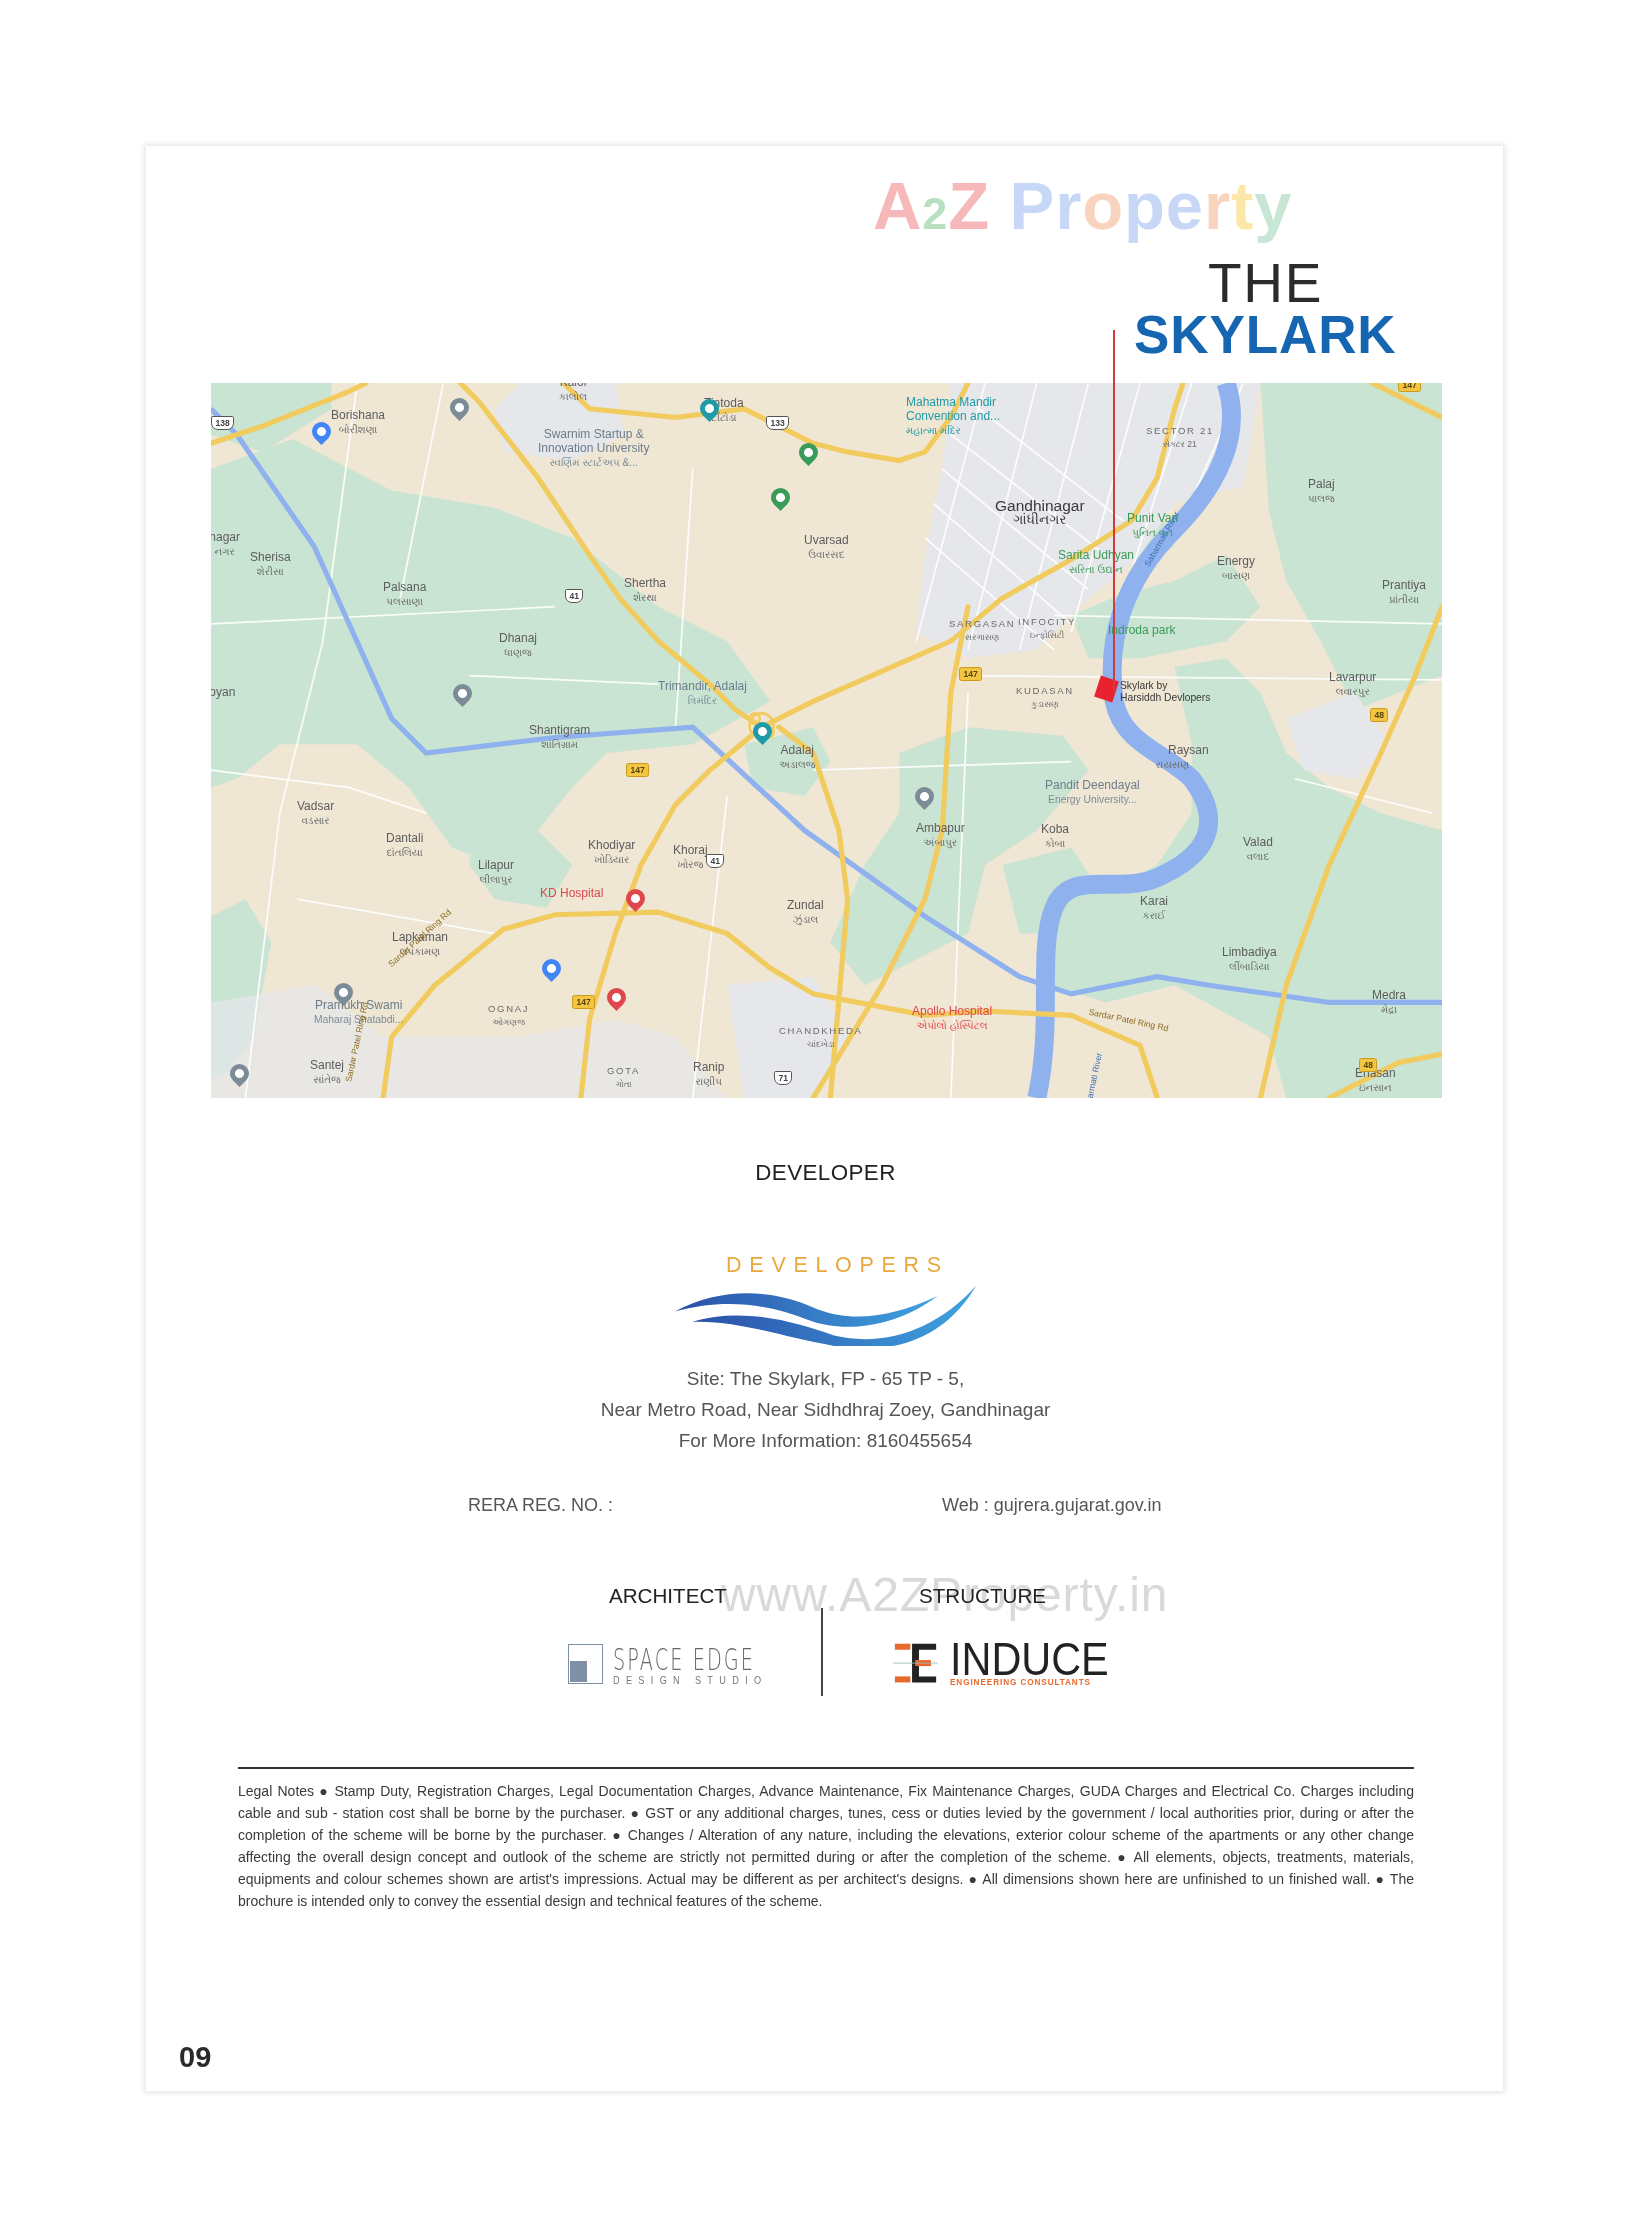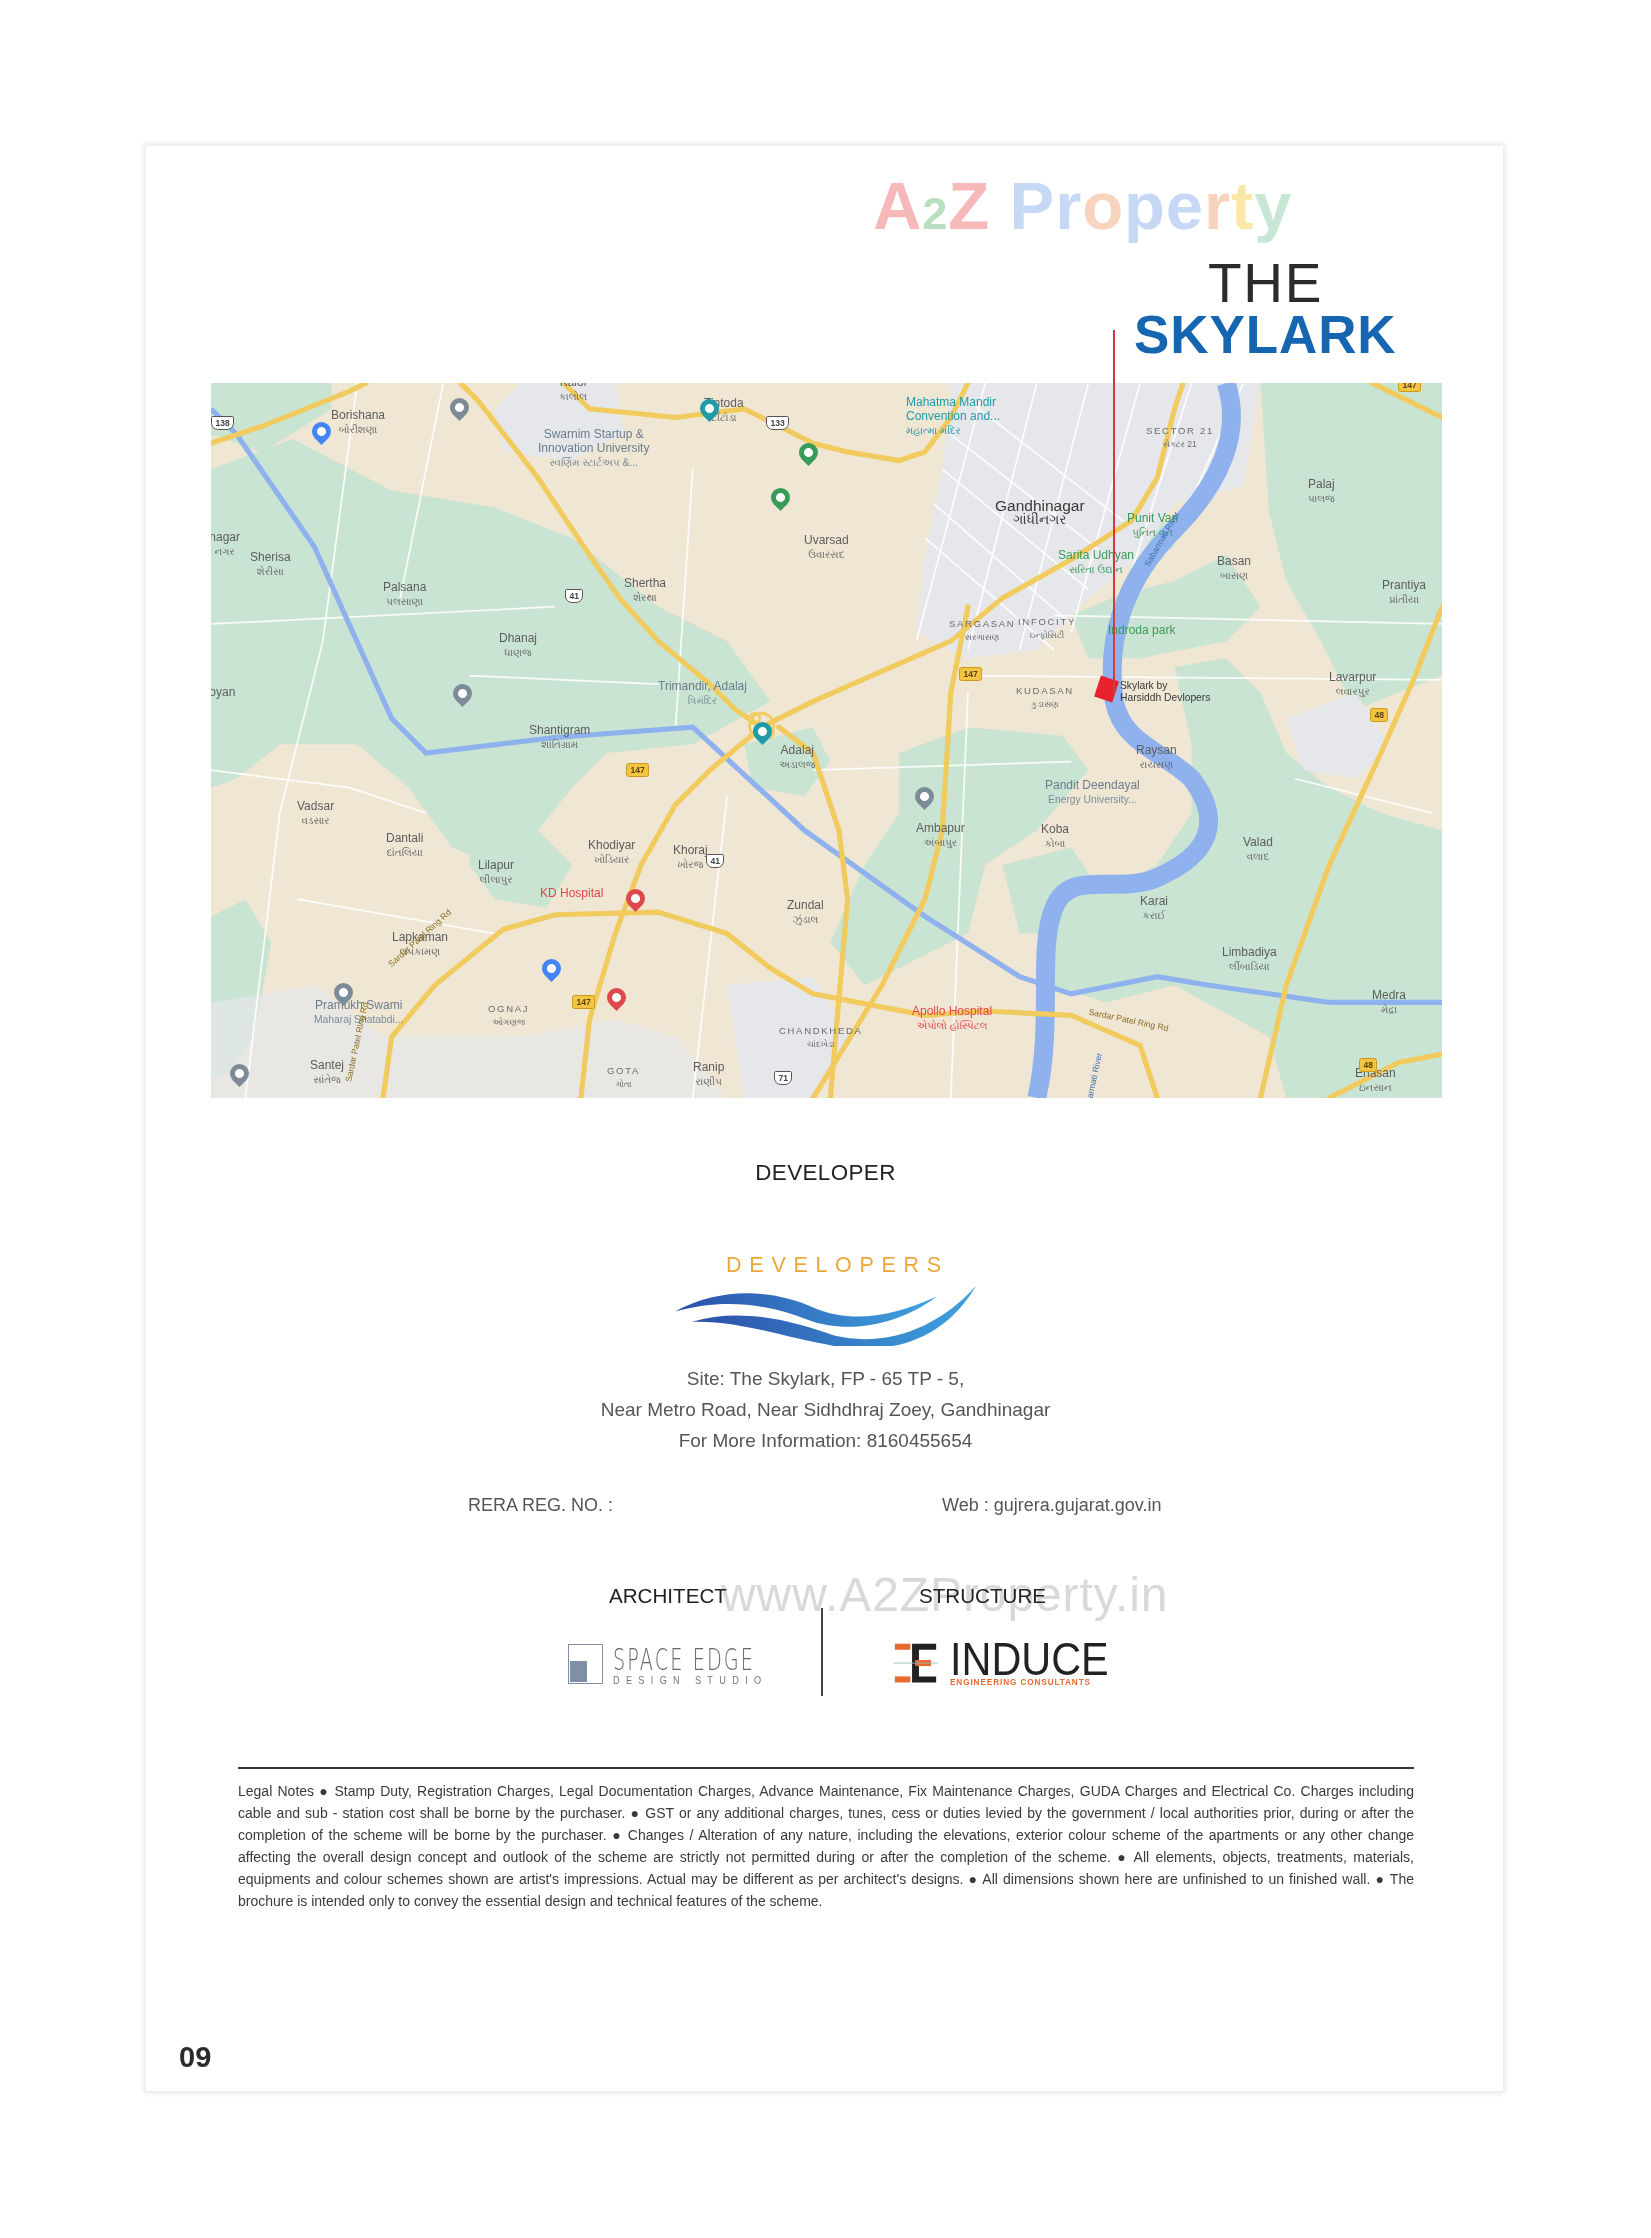--- a/index.html
+++ b/index.html
@@ -161,21 +161,21 @@
       </div>
       <div class="lbl poi-green" style="left: 847px; top: 166px;">
         <span style="display: block;">Sarita Udhyan</span>
         <span class="g" style="display: block;">સરિતા ઉદ્યાન</span>
       </div>
       <div class="lbl " style="left: 1097px; top: 95px;">
         <span style="display: block;">Palaj</span>
         <span class="g" style="display: block;">પાલજ</span>
       </div>
       <div class="lbl " style="left: 1006px; top: 172px;">
-        <span style="display: block;">Basan</span>
+        <span style="display: block;">Energy</span>
         <span class="g" style="display: block;">બાસણ</span>
       </div>
       <div class="lbl " style="left: 1171px; top: 196px;">
         <span style="display: block;">Prantiya</span>
         <span class="g" style="display: block;">પ્રાંતીયા</span>
       </div>
       <div class="lbl " style="left: 593px; top: 151px;">
         <span style="display: block;">Uvarsad</span>
         <span class="g" style="display: block;">ઉવારસદ</span>
       </div>
@@ -227,21 +227,21 @@
       </div>
       <div class="lbl " style="left: 318px; top: 341px;">
         <span style="display: block;">Shantigram</span>
         <span class="g" style="display: block;">શાંતિગ્રામ</span>
       </div>
       <div class="lbl " style="left: 568px; top: 361px;">
         <span style="display: block;">Adalaj</span>
         <span class="g" style="display: block;">અડાલજ</span>
       </div>
       <div class="lbl " style="left: 925px; top: 361px;">
-        <span style="display: block;">Raysan</span>
+        <span style="display: block; margin-left: 32px;">Raysan</span>
         <span class="g" style="display: block;">રાયસણ</span>
       </div>
       <div class="lbl poi-gray" style="left: 834px; top: 396px;">
         <span style="display: block;">Pandit Deendayal</span>
         <span class="g" style="display: block;">Energy University...</span>
       </div>
       <div class="lbl " style="left: 86px; top: 417px;">
         <span style="display: block;">Vadsar</span>
         <span class="g" style="display: block;">વડસાર</span>
       </div>

